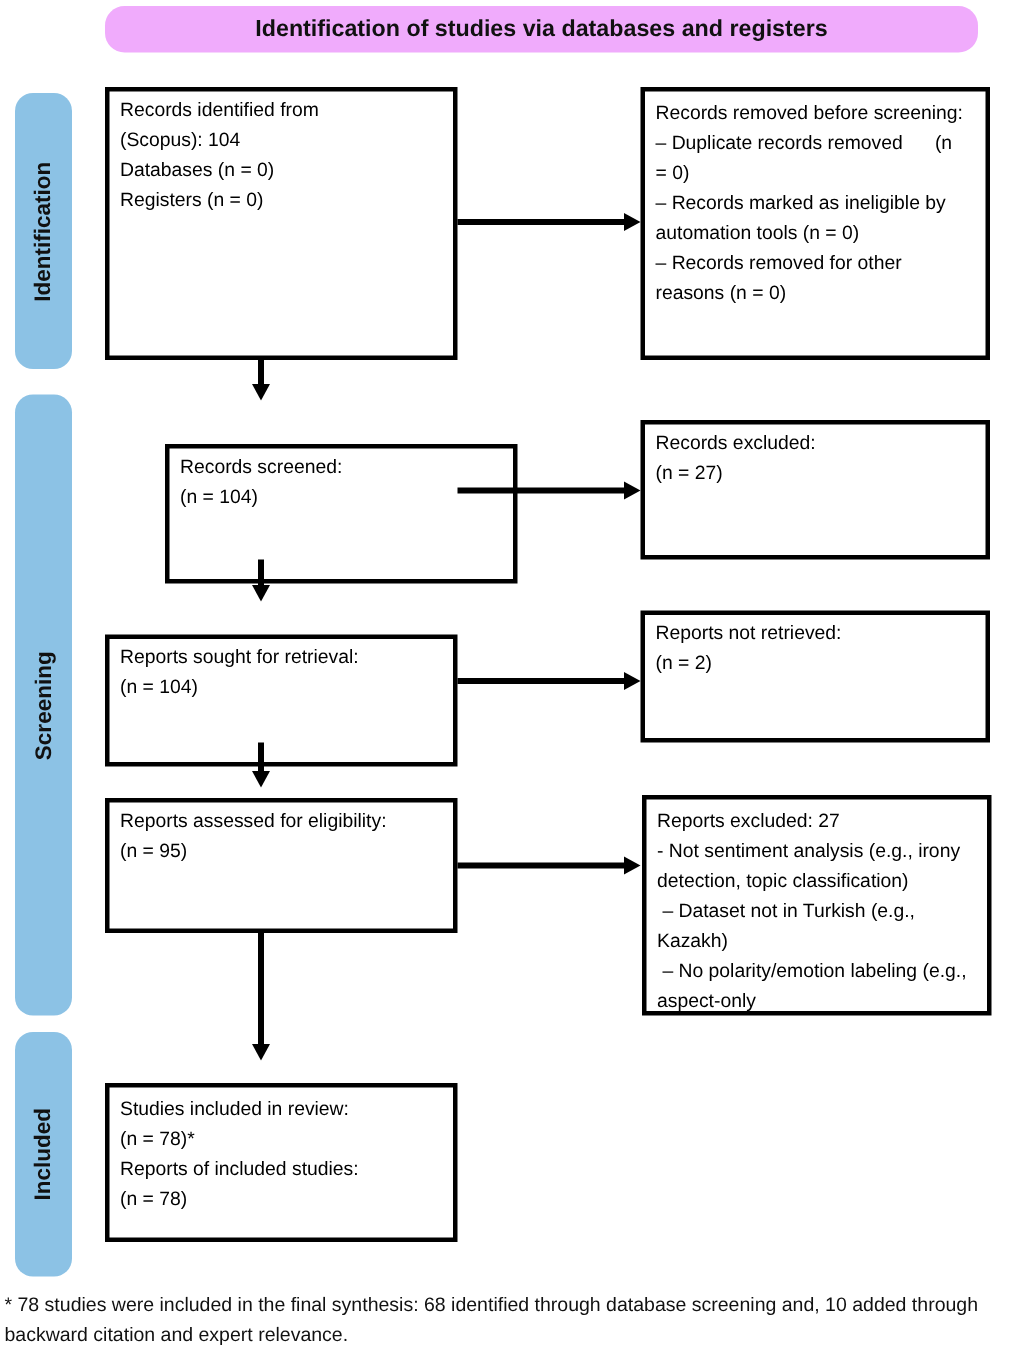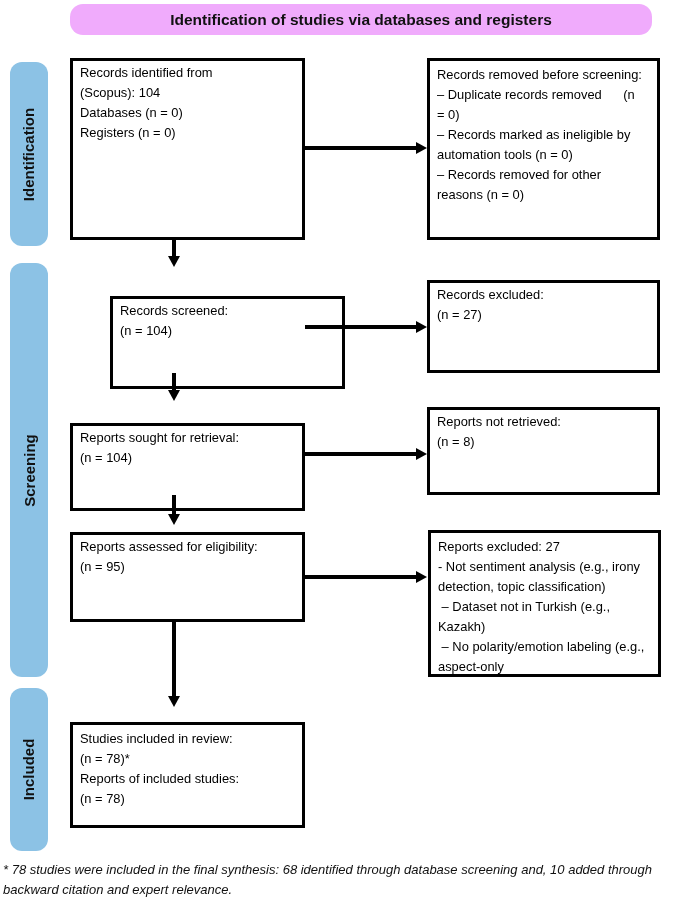--- a/index.html
+++ b/index.html
@@ -84,21 +84,20 @@
 
   .av1 { left: 168px; top: 240px; height: 27px; }
   .av2 { left: 168px; top: 373px; height: 28px; }
   .av3 { left: 168px; top: 495px; height: 30px; }
   .av4 { left: 168px; top: 622px; height: 85px; }
 
   
   .footnote {
     position: absolute;
     left: 3px; top: 860px; width: 679px;
-    font-style: italic;
     font-size: 13px;
     line-height: 1.55;
     white-space: pre-wrap;
     color: #111;
   }
 </style>
 </head>
 <body>
 
 <div class="canvas">
@@ -141,21 +140,21 @@
     <div class="box-text">Records excluded:
 (n = 27)</div>
   </div>
 
   <div class="box box-l3 v-center">
     <div class="box-text">Reports sought for retrieval:
 (n = 104)</div>
   </div>
   <div class="box box-r3 v-center">
     <div class="box-text">Reports not retrieved:
-(n = 8)</div>
+(n = 2)</div>
   </div>
 
   <div class="box box-l4 v-center">
     <div class="box-text">Reports assessed for eligibility:
 (n = 95)</div>
   </div>
   <div class="box box-r4 v-top">
     <div class="box-text">Reports excluded: 27
 - Not sentiment analysis (e.g., irony
 detection, topic classification)

